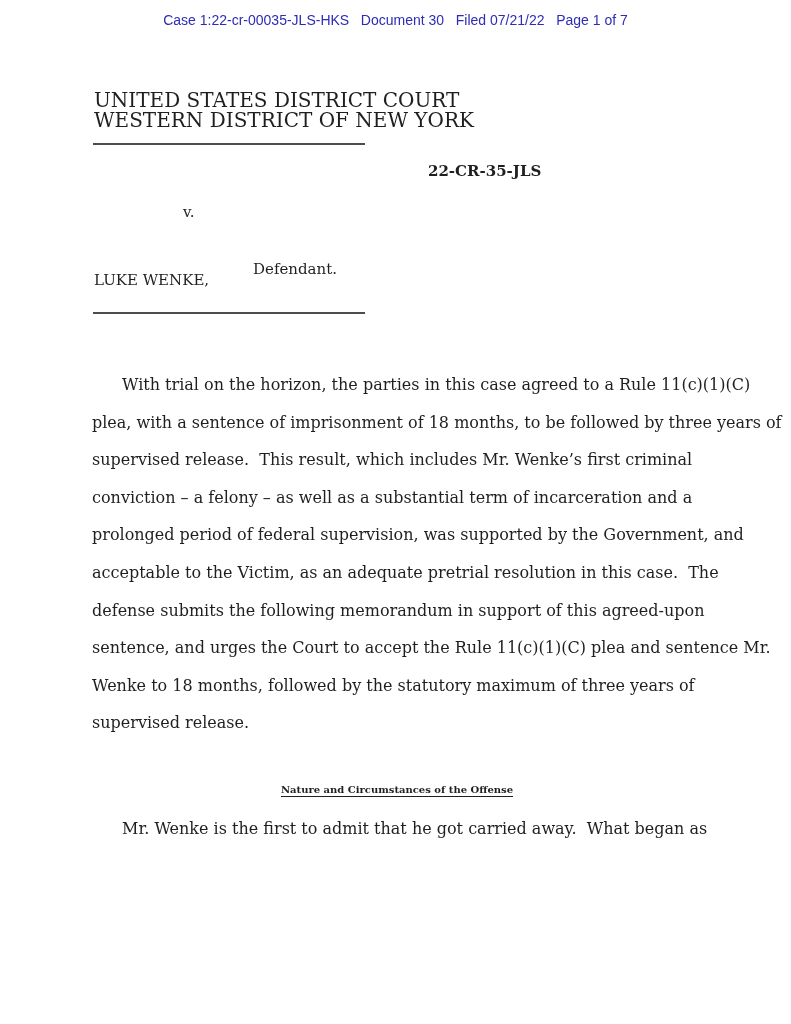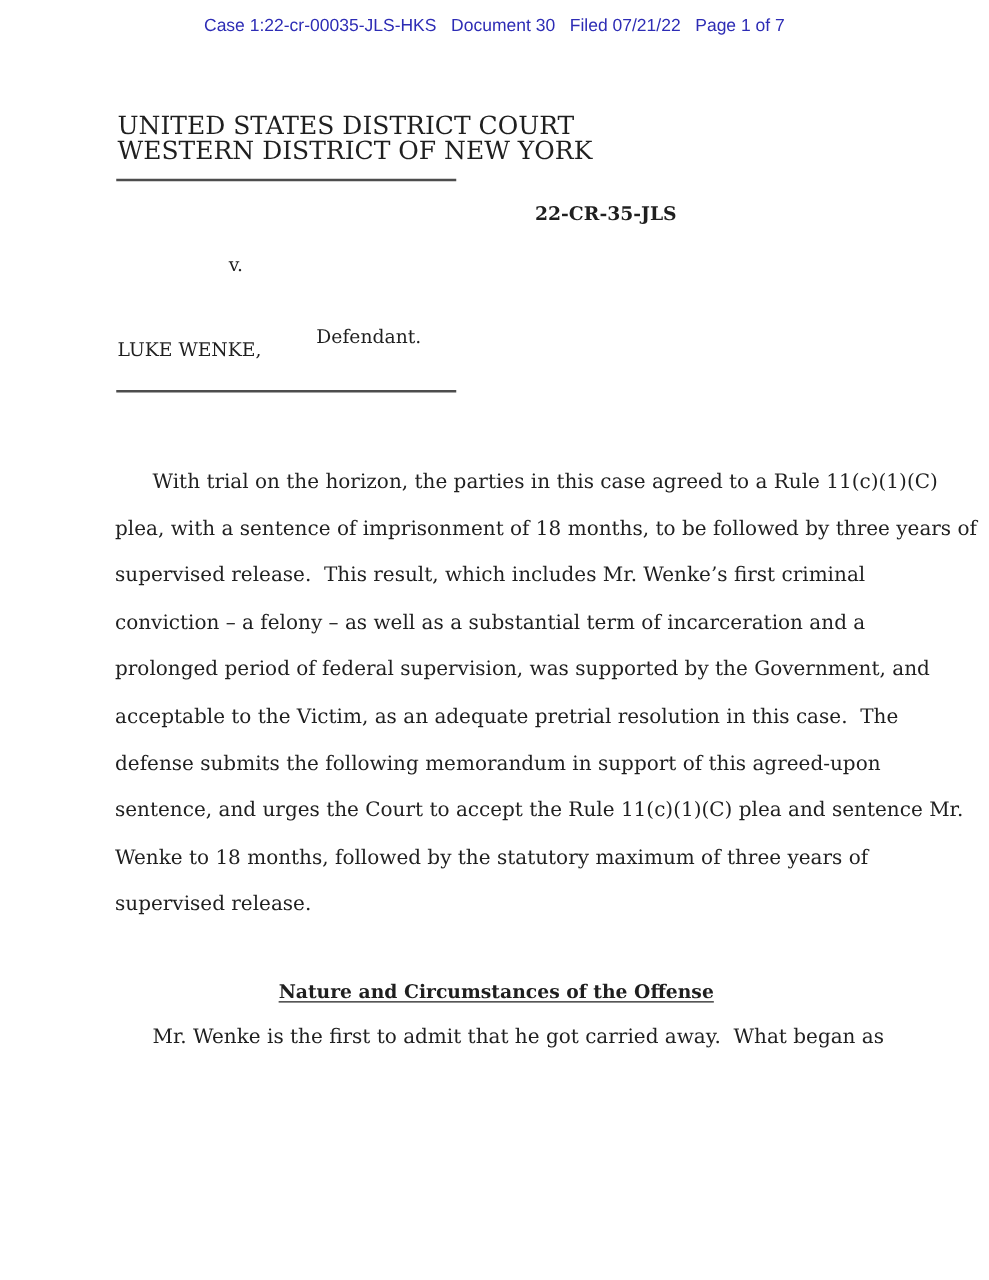--- a/index.html
+++ b/index.html
@@ -74,21 +74,21 @@
     line-height:37.6px;
     white-space:pre;
     text-indent:30px;
   }
   .para-intro{top:366px;}
   .para-offense{top:810px;}
   .section-heading{
     position:absolute;
     left:92px; width:610px; top:784px;
     text-align:center;
-    font-size:15px;
+    font-size:10px;
     font-weight:bold;
     text-decoration:underline;
     text-underline-offset:3px;
   }
 </style>
 </head>
 <body>
 
 <div class="page">
 

